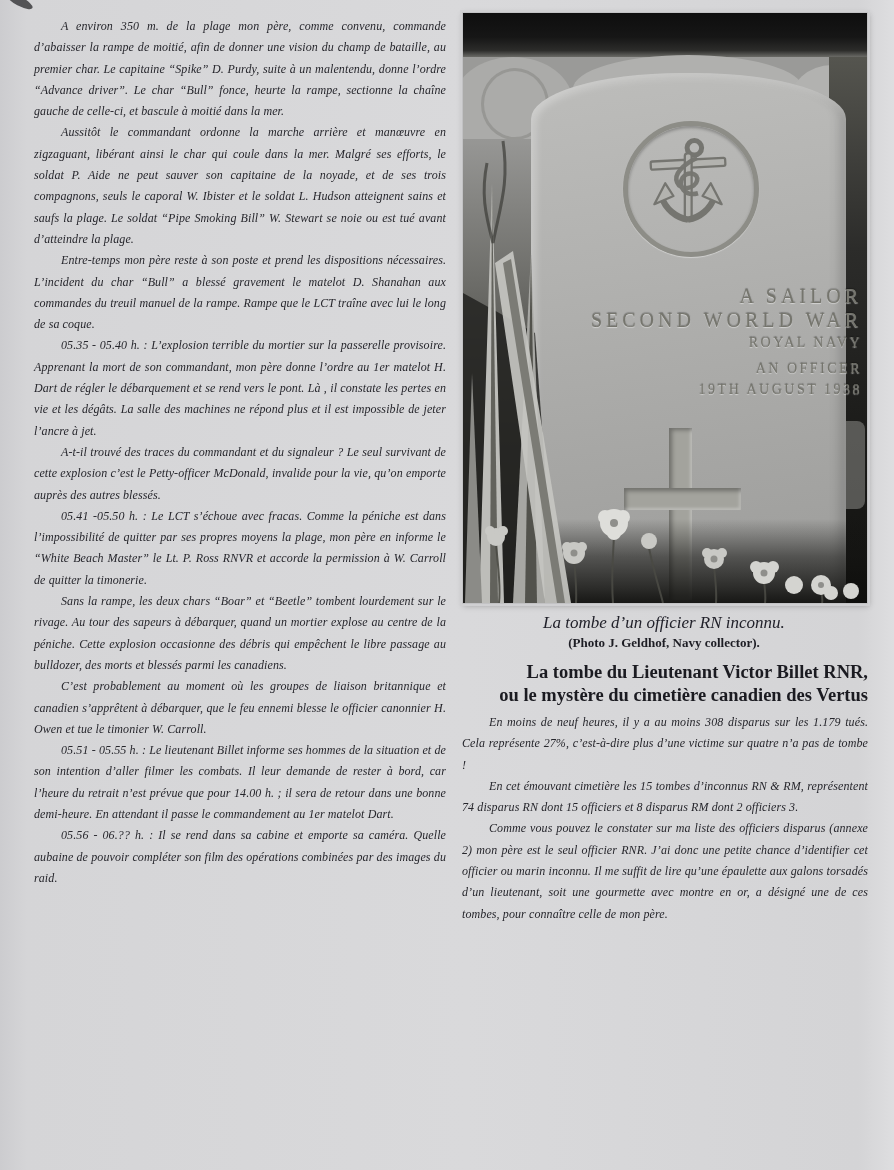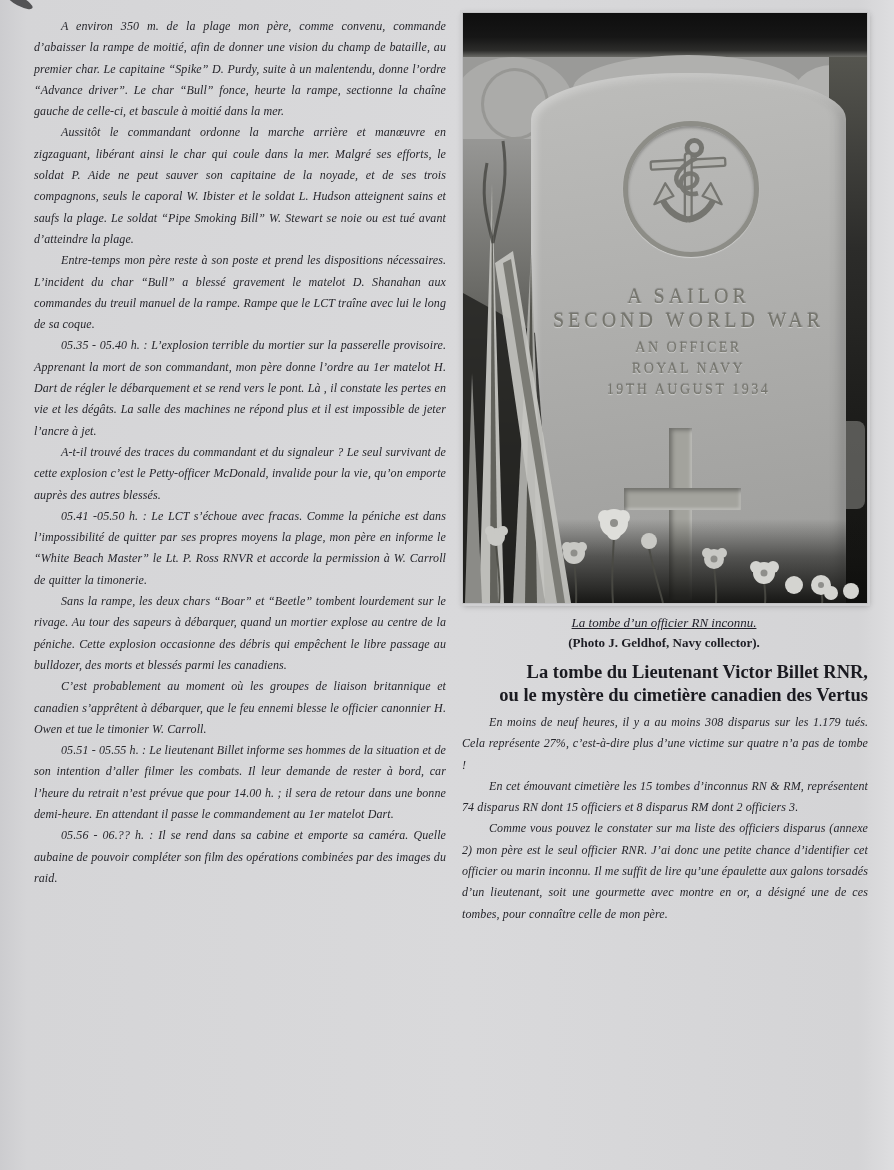--- a/index.html
+++ b/index.html
@@ -66,37 +66,37 @@
     background:linear-gradient(172deg,#bdbdbb 0%,#b2b2b0 35%,#a6a6a4 70%,#9c9c9a 100%);
     border-radius:150px 150px 0 0 / 46px 46px 0 0;
     box-shadow:inset 4px 3px 8px rgba(255,255,255,.35), inset -6px -4px 12px rgba(0,0,0,.18);
   }
   .emblem{
     position:absolute;left:92px;top:48px;width:126px;height:126px;
     border:5px solid #8d8d87;border-radius:50%;
     box-shadow:inset 0 2px 3px rgba(0,0,0,.25), 0 1px 1px rgba(255,255,255,.4);
   }
   .emblem svg{position:absolute;left:14px;top:10px;}
-  .stone-text{position:absolute;left:0;top:212px;width:100%;text-align:center;}
+  .stone-text{position:absolute;left:16px;top:212px;width:100%;text-align:right;}
   .stone-line{color:#75756d;text-shadow:0 1px 1px rgba(255,255,255,.5),0 -1px 1px rgba(0,0,0,.28);
     font-family:"Liberation Serif",serif;}
   .stone-line.big{font-size:20px;letter-spacing:4px;line-height:23.5px;}
   .stone-line.small{font-size:14px;letter-spacing:2.5px;line-height:21px;}
   .stone-line.gap{margin-top:5px;}
   .cross-v{position:absolute;left:138px;top:355px;width:23px;height:172px;
     background:#a3a39d;box-shadow:inset 3px 2px 4px rgba(0,0,0,.32), inset -2px -2px 3px rgba(255,255,255,.3);}
   .cross-h{position:absolute;left:93px;top:415px;width:117px;height:22px;
     background:#a3a39d;box-shadow:inset 2px 3px 4px rgba(0,0,0,.32), inset -2px -2px 3px rgba(255,255,255,.3);}
   .ph-bottom-shade{position:absolute;left:0;bottom:0;width:100%;height:84px;
     background:linear-gradient(180deg,rgba(20,20,18,0) 0%,rgba(20,20,18,.55) 45%,rgba(14,14,12,.92) 100%);}
   .leaves-svg{position:absolute;left:0;bottom:0;}
   .flowers-svg{position:absolute;left:0;bottom:0;}
   
   .caption{width:404px;text-align:center;margin-top:9px;}
-  .caption-line1{font-style:italic;font-size:13px;line-height:20px;color:#21212a;text-decoration:underline;}
+  .caption-line1{font-style:italic;font-size:17px;line-height:20px;color:#21212a;}
   .caption-line2{font-weight:bold;font-size:13px;line-height:19px;color:#1d1d24;}
   .rtext{margin-top:8px;}
 </style>
 </head>
 <body>
 
 <div class="page">
 
   <div class="corner-mark"></div>
 
@@ -138,23 +138,23 @@
               <path d="M50 92 C63 90 75 80 79 67" fill="none" stroke-width="7"></path>
               <polygon points="87,75 75,52 66,66"></polygon>
               <path d="M60 24 C44 32 34 42 38 51 C42 61 58 58 60 49 C62 41 50 38 44 46 C38 55 47 67 61 63" fill="none" stroke-width="5" opacity="0.95"></path>
             </g>
           </svg>
         </div>
 
         <div class="stone-text">
           <div class="stone-line big">A SAILOR</div>
           <div class="stone-line big">SECOND WORLD WAR</div>
+          <div class="stone-line small">ROYAL NAVY</div>
           <div class="stone-line small gap">AN OFFICER</div>
-          <div class="stone-line small">ROYAL NAVY</div>
-          <div class="stone-line small">19TH AUGUST 1934</div>
+          <div class="stone-line small">19TH AUGUST 1938</div>
         </div>
 
         <div class="cross-v"></div>
         <div class="cross-h"></div>
       </div>
 
       <div class="ph-bottom-shade"></div>
 
       <svg class="leaves-svg" width="150" height="480" viewBox="0 0 150 480">
         <polygon points="0,170 72,210 92,480 0,480" fill="#232321" opacity="0.85"></polygon>

